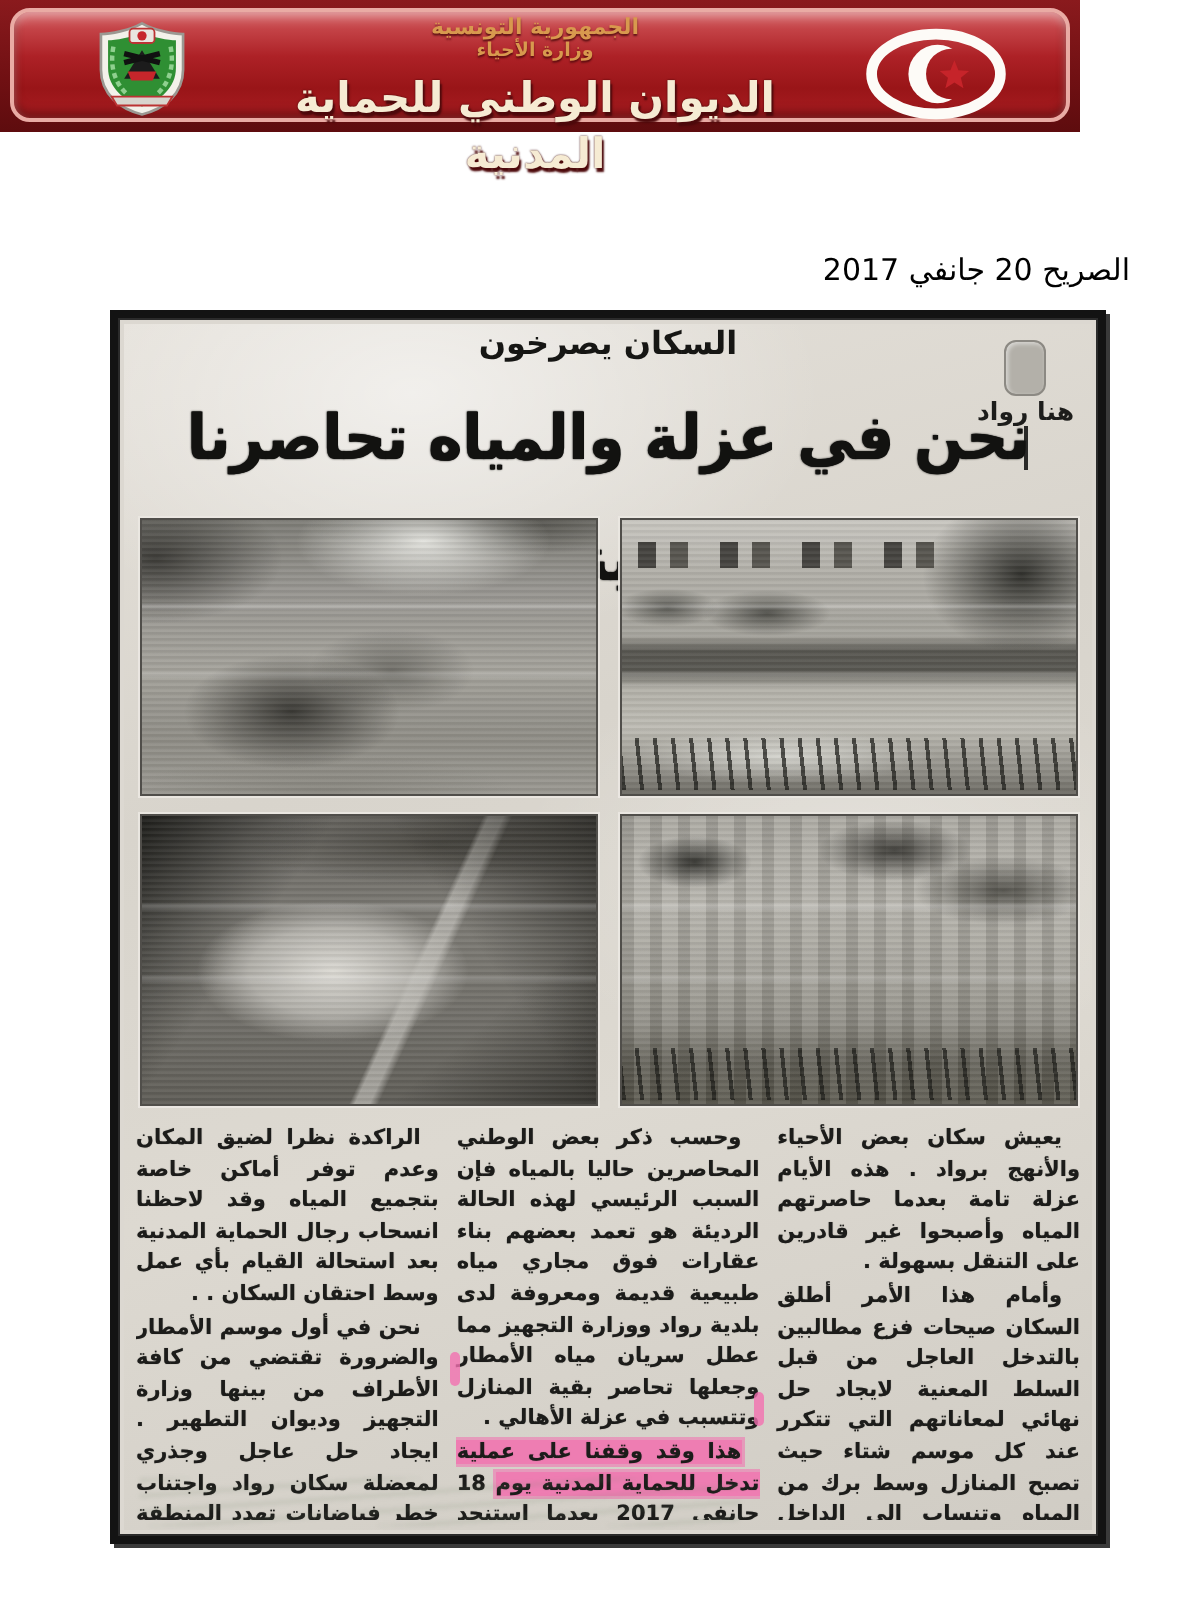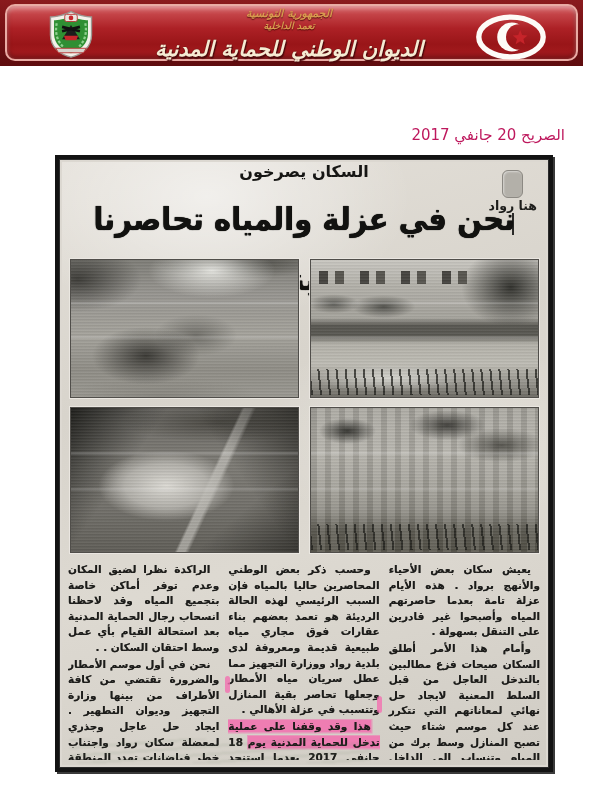--- a/index.html
+++ b/index.html
@@ -2,39 +2,39 @@
 <html lang="ar"><head>
 <meta charset="utf-8">
 <title>Document</title>
 <style>
   * { margin:0; padding:0; box-sizing:border-box; }
   html,body { background:#fff; }
   body { font-family:"DejaVu Sans", sans-serif; width:600px; height:800px; }
   .page { position:relative; width:600px; height:800px; background:#fff; overflow:hidden; }
 
   
-  .banner { position:absolute; top:0; left:0; width:583px; height:66px;
-    background:linear-gradient(180deg,#8a1a1d 0%,#701013 60%,#5e0c0e 100%); padding:4px 5px 5px;font-style:italic; }
+  .banner { position:absolute; top:0; left:0; width:540px; height:66px;
+    background:linear-gradient(180deg,#8a1a1d 0%,#701013 60%,#5e0c0e 100%); padding:4px 5px 5px; }
   .banner-inner { position:relative; width:100%; height:100%; border-radius:10px;
     border:2px solid #e9aba4;
     background:linear-gradient(180deg,#d97275 0%,#c44347 16%,#ad2126 42%,#991518 72%,#a81d21 100%);
     box-shadow:inset 0 2px 4px rgba(255,255,255,.35), inset 0 -3px 5px rgba(60,5,6,.5); }
   .emblem-left { position:absolute; left:36px; top:3px; width:56px; height:50px; }
   .emblem-right { position:absolute; right:26px; top:8px; width:78px; height:46px; }
   .banner-text { position:absolute; left:110px; right:115px; top:2px; text-align:center; direction:rtl; }
   .banner-line-sm { font-size:11px; font-weight:bold; color:#d8994e; line-height:12px;
     text-shadow:0 1px 1px rgba(70,8,9,.8); }
   .banner-line-xs { font-size:9.5px; font-weight:bold; color:#d8994e; line-height:11px;
     text-shadow:0 1px 1px rgba(70,8,9,.8); }
   .banner-title { margin-top:4px; font-size:21px; font-weight:bold; color:#f6ebd3; line-height:28px;
     text-shadow:1px 2px 1px #4d090b, 0 0 1px #3a0607; letter-spacing:0; }
 
   
   .date-line { position:absolute; top:126px; right:35px; direction:rtl;
-    font-size:15px; color:#be185d; font-weight:normal; }
+    font-size:15px; color:#000000; font-weight:normal; }
 
   
   .clipping { position:absolute; left:55px; top:155px; width:498px; height:617px;
     border:4px solid #131313; background:#e0dcd5; box-shadow:2px 2px 0 #3a3a3a; }
   .clip-inner { position:relative; width:100%; height:100%; border:1px solid #2b2b2b; margin:0;
     outline:2px solid #dcd8d1; outline-offset:-3px; overflow:hidden;
     background:
       radial-gradient(ellipse 60% 30% at 30% 6%, rgba(255,255,255,.55), transparent 70%),
       radial-gradient(ellipse 50% 25% at 75% 45%, rgba(255,255,255,.25), transparent 70%),
       linear-gradient(165deg,#e4e0d9 0%,#d8d4cc 35%,#ddd9d1 62%,#d0ccc4 100%); }
@@ -132,21 +132,21 @@
           <path d="M46,16 C48,26 46,36 38,43" fill="none" stroke="#8fd08f" stroke-width="2.5" stroke-dasharray="3 2"></path>
           <path d="M30,18 L40,34 L20,34 Z" fill="#1c1c1c"></path>
           <path d="M20,25 L40,20 M20,20 L40,25" stroke="#111" stroke-width="3"></path>
           <path d="M22,30 L38,30 L36,35 L24,35 Z" fill="#c6262b"></path>
           <path d="M13,44 L47,44 L44,49 L16,49 Z" fill="#d8d5ce" stroke="#b33" stroke-width="1"></path>
         </svg>
       </div>
 
       <div class="banner-text">
         <div class="banner-line-sm">الجمهورية التونسية</div>
-        <div class="banner-line-xs">تعمد الداخلية</div>
+        <div class="banner-line-xs">وزارة الأحياء</div>
         <div class="banner-title">الديوان الوطني للحماية المدنية</div>
       </div>
 
       <div class="emblem-right">
         <svg viewBox="0 0 100 60" width="78" height="46">
           <defs>
             <mask id="cres">
                 <rect x="0" y="0" width="100" height="60" fill="#fff"></rect>
               <circle cx="60" cy="30" r="16.5" fill="#000"></circle>
               </mask>

